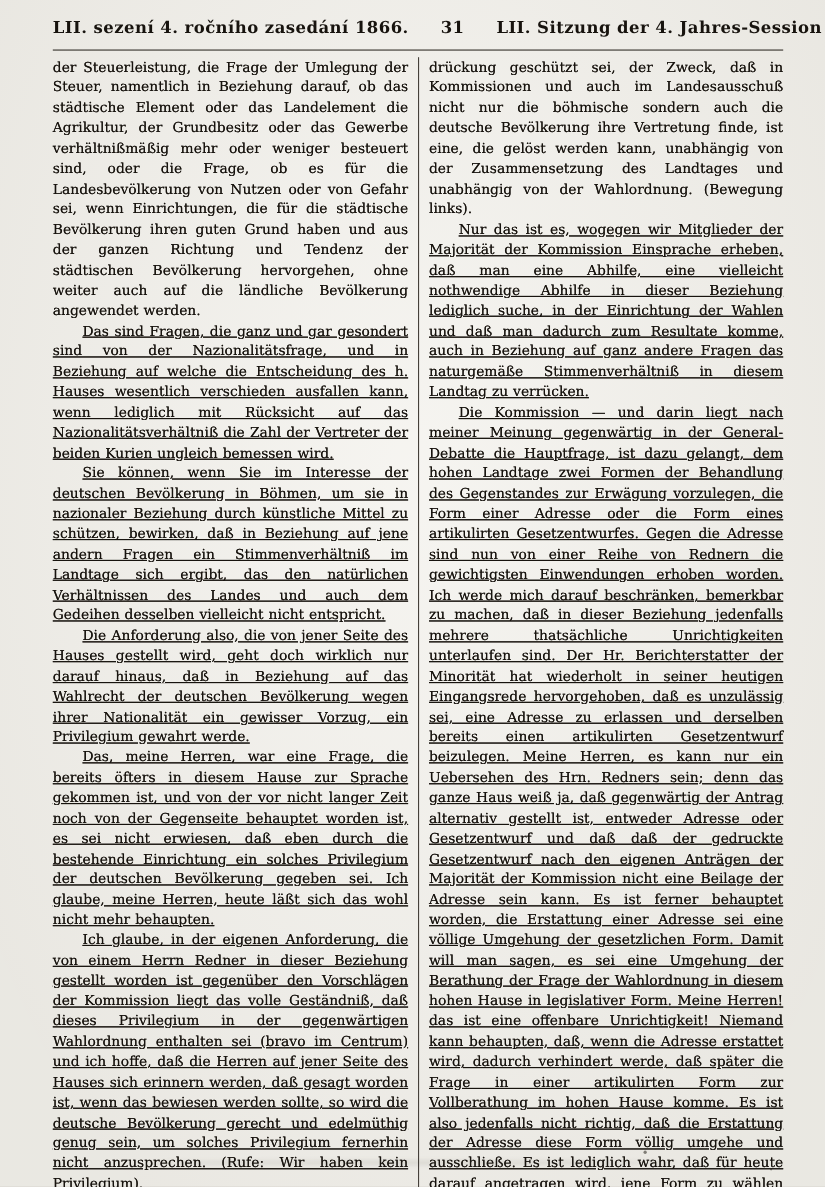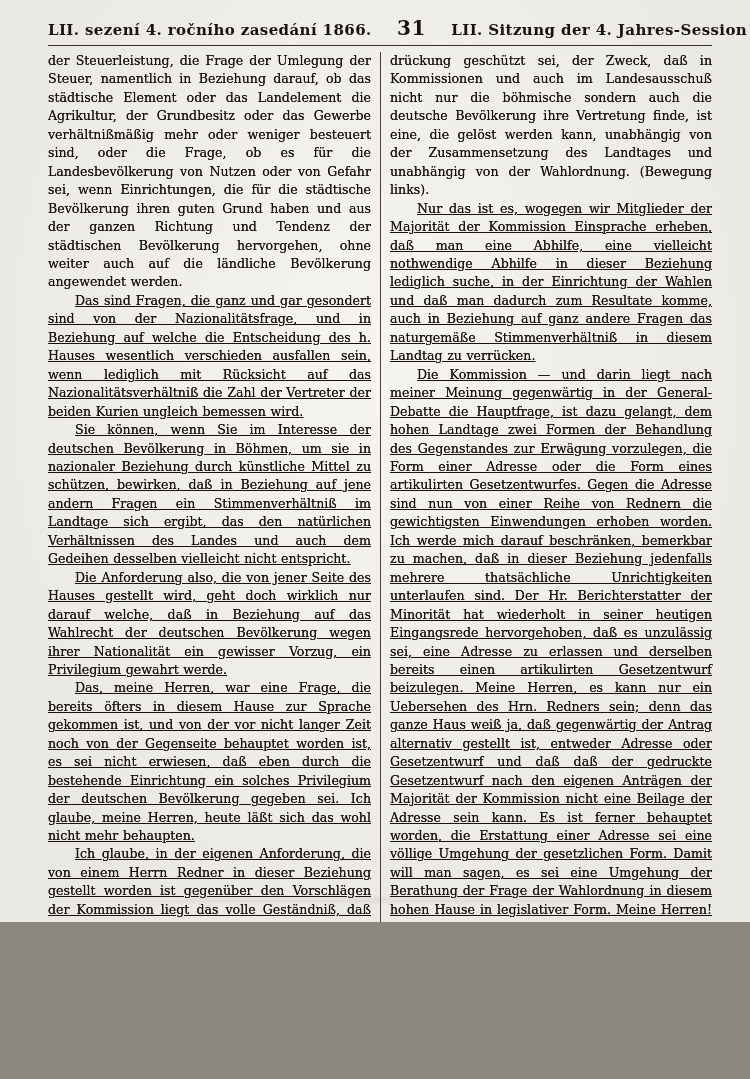--- a/index.html
+++ b/index.html
@@ -4,21 +4,21 @@
 <style>
   html, body {
     margin: 0;
     padding: 0;
     background: #8a877f;
     font-family: "DejaVu Serif", serif;
   }
   .page {
     position: relative;
     width: 750px;
-    height: 922px;
+    height: 1079px;
     margin: 0 auto;
     background:
       radial-gradient(ellipse at 50% 40%, rgba(255,255,255,0.35), rgba(0,0,0,0.03) 85%),
       #f1efe9;
     overflow: hidden;
     box-sizing: border-box;
     padding: 16px 38px 0 48px;
     color: #17130e;
   }
   
@@ -31,21 +31,21 @@
     letter-spacing: 0.4px;
     white-space: nowrap;
   }
   .header .left-title {
     flex: 0 0 44%;
     text-align: center;
   }
   .header .page-number {
     flex: 0 0 12%;
     text-align: center;
-    font-size: 20px;
+    font-size: 15px;
   }
   .header .right-title {
     flex: 1 1 auto;
     text-align: center;
   }
   .header-rule {
     height: 0;
     border-bottom: 1.6px solid #34302a;
     margin-top: 3px;
   }
@@ -97,23 +97,23 @@
     <div class="left-title">LII. sezení 4. ročního zasedání 1866.</div>
     <div class="page-number">31</div>
     <div class="right-title">LII. Sitzung der 4. Jahres-Session 1866.</div>
   </div>
 
   <div class="header-rule"></div>
 
   <div class="columns">
     <section class="col col-left">
         <p class="para">der Steuerleistung, die Frage der Umlegung der Steuer, namentlich in Beziehung darauf, ob das städtische Element oder das Landelement die Agrikultur, der Grundbesitz oder das Gewerbe verhältnißmäßig mehr oder weniger besteuert sind, oder die Frage, ob es für die Landesbevölkerung von Nutzen oder von Gefahr sei, wenn Einrichtungen, die für die städtische Bevölkerung ihren guten Grund haben und aus der ganzen Richtung und Tendenz der städtischen Bevölkerung hervorgehen, ohne weiter auch auf die ländliche Bevölkerung angewendet werden.</p>
-        <p class="para indent">Das sind Fragen, die ganz und gar gesondert sind von der Nazionalitätsfrage, und in Beziehung auf welche die Entscheidung des h. Hauses wesentlich verschieden ausfallen sein, wenn lediglich mit Rücksicht auf das Nazionalitätsverhältniß die Zahl der Vertreter der beiden Kurien ungleich bemessen wird.</p>
+        <p class="para indent">Das sind Fragen, die ganz und gar gesondert sind von der Nazionalitätsfrage, und in Beziehung auf welche die Entscheidung des h. Hauses wesentlich verschieden ausfallen kann, wenn lediglich mit Rücksicht auf das Nazionalitätsverhältniß die Zahl der Vertreter der beiden Kurien ungleich bemessen wird.</p>
         <p class="para indent">Sie können, wenn Sie im Interesse der deutschen Bevölkerung in Böhmen, um sie in nazionaler Beziehung durch künstliche Mittel zu schützen, bewirken, daß in Beziehung auf jene andern Fragen ein Stimmenverhältniß im Landtage sich ergibt, das den natürlichen Verhältnissen des Landes und auch dem Gedeihen desselben vielleicht nicht entspricht.</p>
-        <p class="para indent">Die Anforderung also, die von jener Seite des Hauses gestellt wird, geht doch wirklich nur darauf welche, daß in Beziehung auf das Wahlrecht der deutschen Bevölkerung wegen ihrer Nationalität ein gewisser Vorzug, ein Privilegium gewahrt werde.</p>
+        <p class="para indent">Die Anforderung also, die von jener Seite des Hauses gestellt wird, geht doch wirklich nur darauf hinaus, daß in Beziehung auf das Wahlrecht der deutschen Bevölkerung wegen ihrer Nationalität ein gewisser Vorzug, ein Privilegium gewahrt werde.</p>
         <p class="para indent">Das, meine Herren, war eine Frage, die bereits öfters in diesem Hause zur Sprache gekommen ist, und von der vor nicht langer Zeit noch von der Gegenseite behauptet worden ist, es sei nicht erwiesen, daß eben durch die bestehende Einrichtung ein solches Privilegium der deutschen Bevölkerung gegeben sei. Ich glaube, meine Herren, heute läßt sich das wohl nicht mehr behaupten.</p>
         <p class="para indent">Ich glaube, in der eigenen Anforderung, die von einem Herrn Redner in dieser Beziehung gestellt worden ist gegenüber den Vorschlägen der Kommission liegt das volle Geständniß, daß dieses Privilegium in der gegenwärtigen Wahlordnung enthalten sei (bravo im Centrum) und ich hoffe, daß die Herren auf jener Seite des Hauses sich erinnern werden, daß gesagt worden ist, wenn das bewiesen werden sollte, so wird die deutsche Bevölkerung gerecht und edelmüthig genug sein, um solches Privilegium fernerhin nicht anzusprechen. (Rufe: Wir haben kein Privilegium).</p>
       </section>
     <section class="col col-right">
         <p class="para">drückung geschützt sei, der Zweck, daß in Kommissionen und auch im Landesausschuß nicht nur die böhmische sondern auch die deutsche Bevölkerung ihre Vertretung finde, ist eine, die gelöst werden kann, unabhängig von der Zusammensetzung des Landtages und unabhängig von der Wahlordnung. (Bewegung links).</p>
         <p class="para indent">Nur das ist es, wogegen wir Mitglieder der Majorität der Kommission Einsprache erheben, daß man eine Abhilfe, eine vielleicht nothwendige Abhilfe in dieser Beziehung lediglich suche, in der Einrichtung der Wahlen und daß man dadurch zum Resultate komme, auch in Beziehung auf ganz andere Fragen das naturgemäße Stimmenverhältniß in diesem Landtag zu verrücken.</p>
         <p class="para indent">Die Kommission — und darin liegt nach meiner Meinung gegenwärtig in der General-Debatte die Hauptfrage, ist dazu gelangt, dem hohen Landtage zwei Formen der Behandlung des Gegenstandes zur Erwägung vorzulegen, die Form einer Adresse oder die Form eines artikulirten Gesetzentwurfes. Gegen die Adresse sind nun von einer Reihe von Rednern die gewichtigsten Einwendungen erhoben worden. Ich werde mich darauf beschränken, bemerkbar zu machen, daß in dieser Beziehung jedenfalls mehrere thatsächliche Unrichtigkeiten unterlaufen sind. Der Hr. Berichterstatter der Minorität hat wiederholt in seiner heutigen Eingangsrede hervorgehoben, daß es unzulässig sei, eine Adresse zu erlassen und derselben bereits einen artikulirten Gesetzentwurf beizulegen. Meine Herren, es kann nur ein Uebersehen des Hrn. Redners sein; denn das ganze Haus weiß ja, daß gegenwärtig der Antrag alternativ gestellt ist, entweder Adresse oder Gesetzentwurf und daß daß der gedruckte Gesetzentwurf nach den eigenen Anträgen der Majorität der Kommission nicht eine Beilage der Adresse sein kann. Es ist ferner behauptet worden, die Erstattung einer Adresse sei eine völlige Umgehung der gesetzlichen Form. Damit will man sagen, es sei eine Umgehung der Berathung der Frage der Wahlordnung in diesem hohen Hause in legislativer Form. Meine Herren! das ist eine offenbare Unrichtigkeit! Niemand kann behaupten, daß, wenn die Adresse erstattet wird, dadurch verhindert werde, daß später die Frage in einer artikulirten Form zur Vollberathung im hohen Hause komme. Es ist also jedenfalls nicht richtig, daß die Erstattung der Adresse diese Form völlig umgehe und ausschließe. Es ist lediglich wahr, daß für heute darauf angetragen wird, jene Form zu wählen und noch nicht die andere. Es ist endlich von einem Hrn. Vorredner hervorgehoben worden, es liege in der Erstattung der Adresse ein Aufgeben seiner selbst, der Landtag verzichte auf die ihm zustehende Kompetenz und das sei ein unerhörter Vorgang. Dieser Ausspruch hat vor Allem zu seiner Vorbedingung die Meinung, daß es in der Kompetenz dieses hohen Hauses liege, heute schon legislatorisch über die im Gesetzentwurf angetragenen Aenderungen der Wahlordnung zu beschließen. Daß diese Voraussetzung nicht richtig ist, darauf werde ich mir erlauben,</p>
       </section>
   </div>
 

